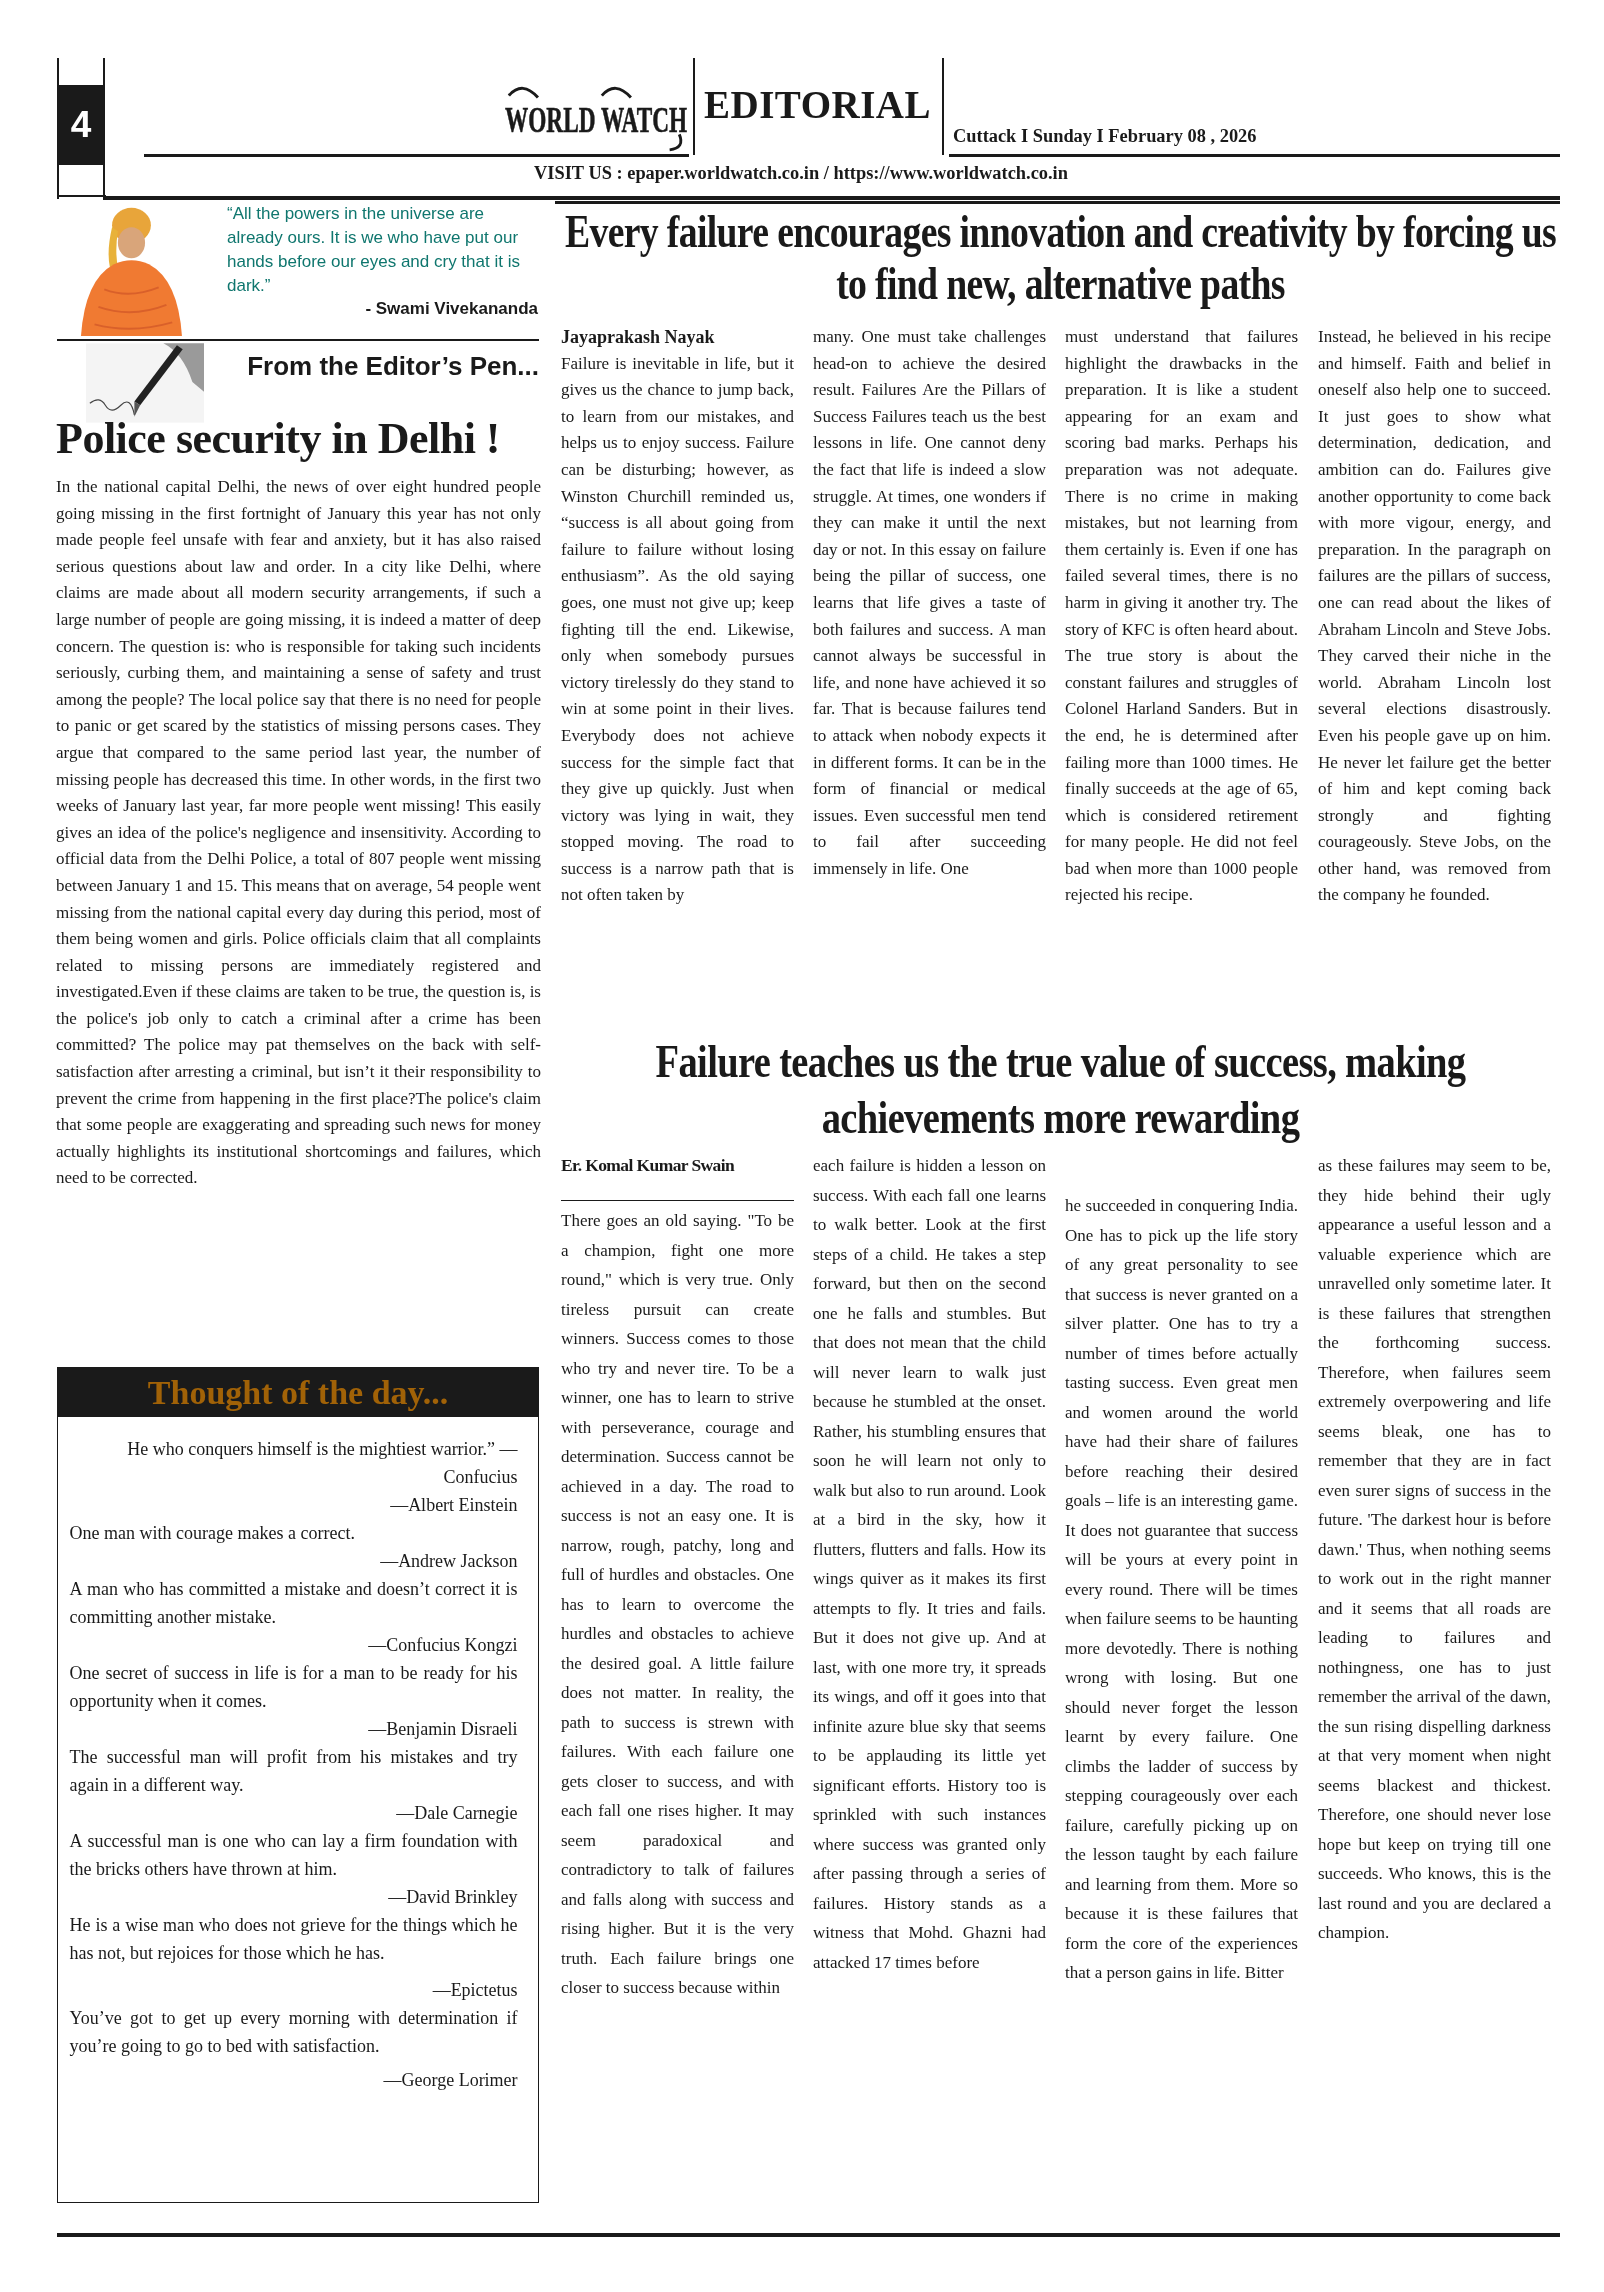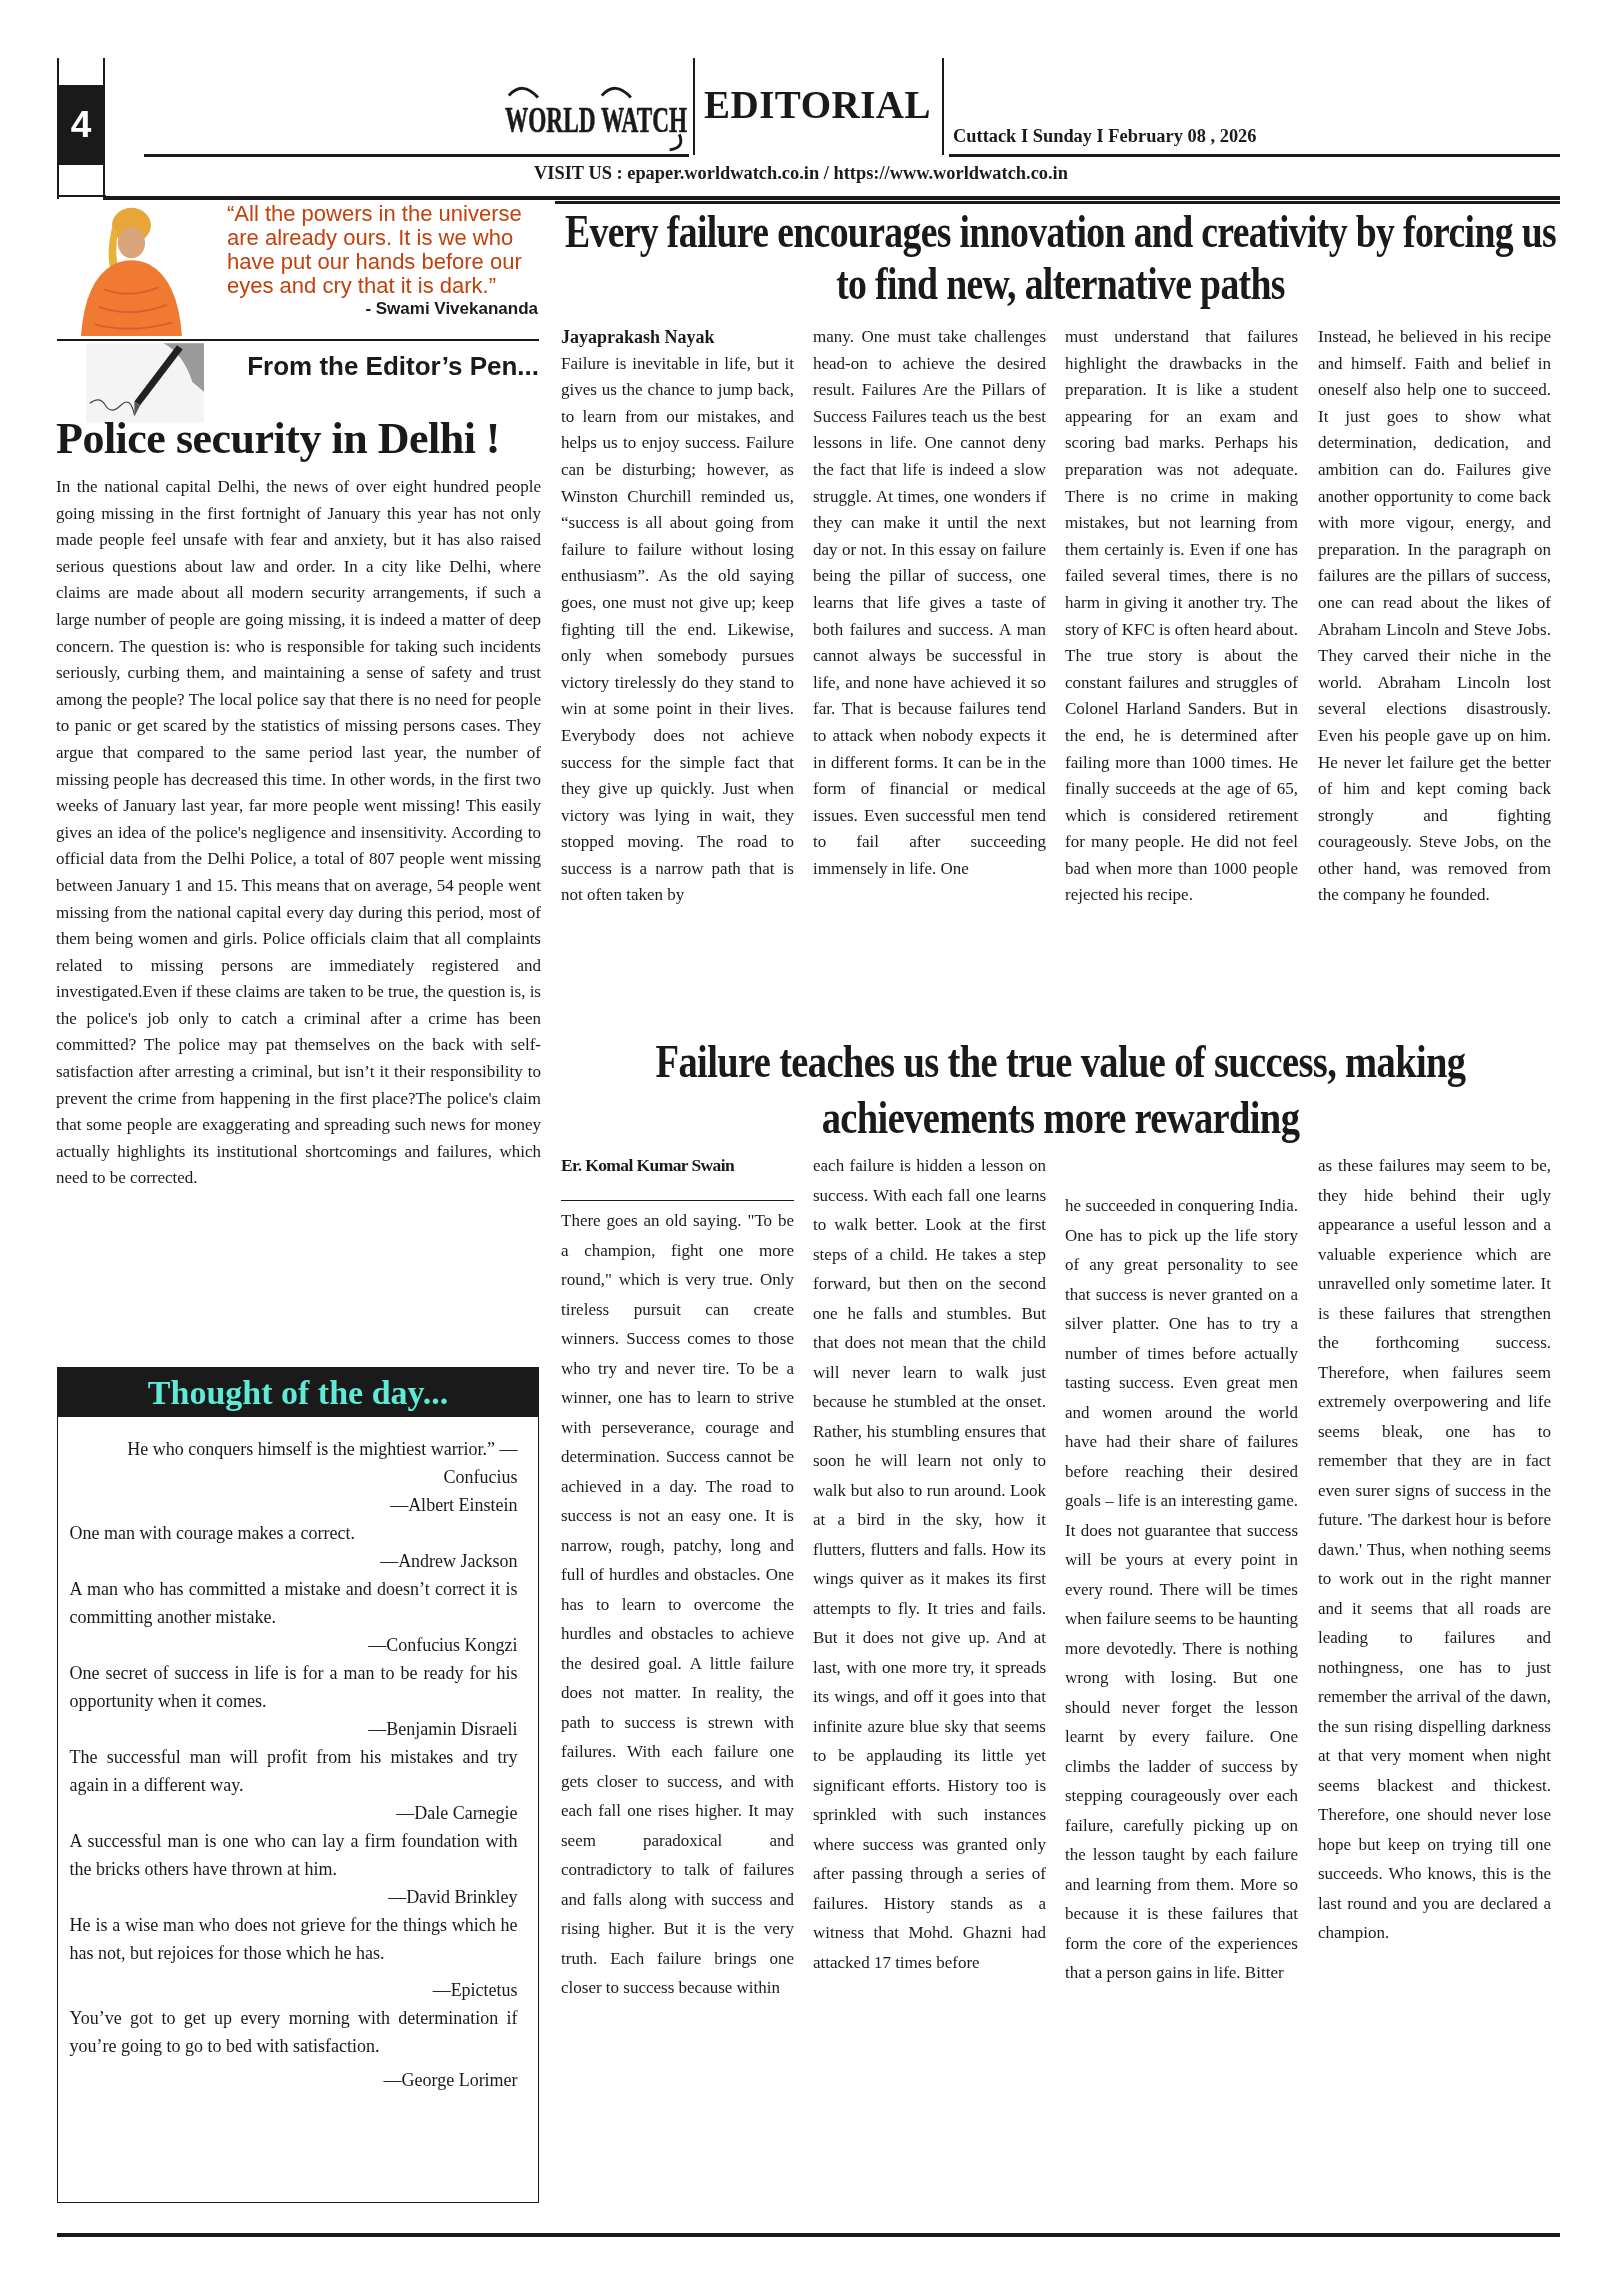--- a/index.html
+++ b/index.html
@@ -11,29 +11,29 @@
   .page-num-box { position: absolute; left: 59px; top: 85px; width: 44px; height: 80px; background: #1a1a1a; color: #fff;
     font-family: "Liberation Sans", sans-serif; font-weight: bold; font-size: 37px; display: flex; align-items: center; justify-content: center; }
   .logo { position: absolute; left: 505px; top: 76px; width: 184px; height: 76px; }
   .editorial { position: absolute; left: 704px; top: 82px; font-family: "Liberation Serif", serif; font-weight: bold; font-size: 39px; letter-spacing: 0.5px; }
   .dateline { position: absolute; left: 953px; top: 126px; font-family: "Liberation Serif", serif; font-weight: bold; font-size: 18.4px; }
   .hrule { position: absolute; background: #1a1a1a; }
   .visit { position: absolute; left: 141px; width: 1320px; top: 163px; text-align: center; font-weight: bold; font-size: 18.4px; }
 
   
   .quote-img { position: absolute; left: 75px; top: 202px; width: 111px; height: 134px; }
-  .quote-text { position: absolute; left: 227px; top: 202px; width: 311px; font-family: "Liberation Sans", sans-serif; font-size: 22px; line-height: 24px; color: #c2410c; }
+  .quote-text { position: absolute; left: 227px; top: 202px; width: 311px; font-family: "Liberation Sans", sans-serif; font-size: 17px; line-height: 24px; color: #0f766e; }
   .quote-author { position: absolute; left: 227px; top: 299px; width: 311px; text-align: right; font-family: "Liberation Sans", sans-serif; font-weight: bold; font-size: 17px; }
   .pen-img { position: absolute; left: 86px; top: 343px; width: 118px; height: 80px; }
   .editors-pen { position: absolute; left: 227px; top: 351px; width: 312px; text-align: right; font-family: "Liberation Sans", sans-serif; font-weight: bold; font-size: 26px; text-underline-offset: 3.9px; text-decoration-thickness: 1.9px; }
   .editorial-title { position: absolute; left: 56px; top: 413px; width: 485px; font-weight: bold; font-size: 44px; letter-spacing: -0.5px; }
   .editorial-body { position: absolute; left: 56px; top: 474px; width: 485px; font-size: 17px; line-height: 26.6px; text-align: justify; }
 
   .thought-box { position: absolute; left: 57px; top: 1367px; width: 482px; height: 836px; border: 1.9px solid #1a1a1a; }
-  .thought-head { background: #1a1a1a; color: #5eead4; text-align: center; font-weight: bold; font-size: 34px; height: 49px; line-height: 49px; }
+  .thought-head { background: #1a1a1a; color: #a16207; text-align: center; font-weight: bold; font-size: 34px; height: 49px; line-height: 49px; }
   .thought-body { padding: 7.8px 20.4px 0 11.6px; font-size: 18px; line-height: 28px; margin-top: 10px; }
   .tq-text { text-align: justify; }
   .tq-text.right { text-align: right; }
   .tq-author { text-align: right; }
 
   
   .headline { position: absolute; left: 561px; width: 999px; text-align: center; font-weight: bold; font-size: 46px; line-height: 52px; letter-spacing: -0.8px; transform-origin: center top; }
   .col { position: absolute; width: 233px; font-size: 17px; line-height: 26.6px; text-align: justify; hyphens: manual; }
   .byline { font-weight: bold; font-size: 18px; }
   .byline-ul { font-weight: bold; font-size: 17.5px; letter-spacing: -0.6px; border-bottom: 1.9px solid #1a1a1a; padding-bottom: 19px; margin-bottom: 5.8px; }

